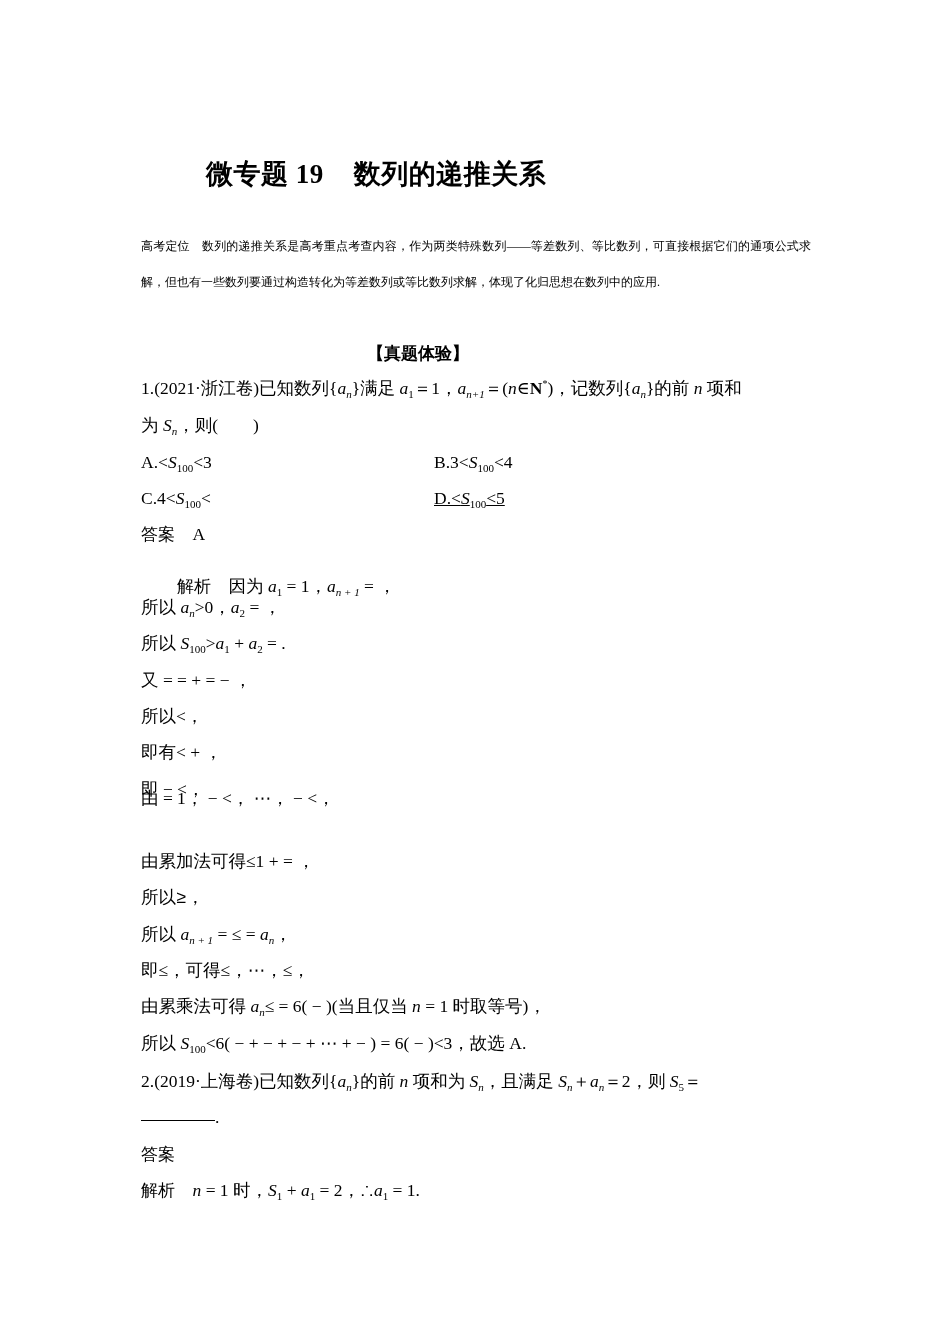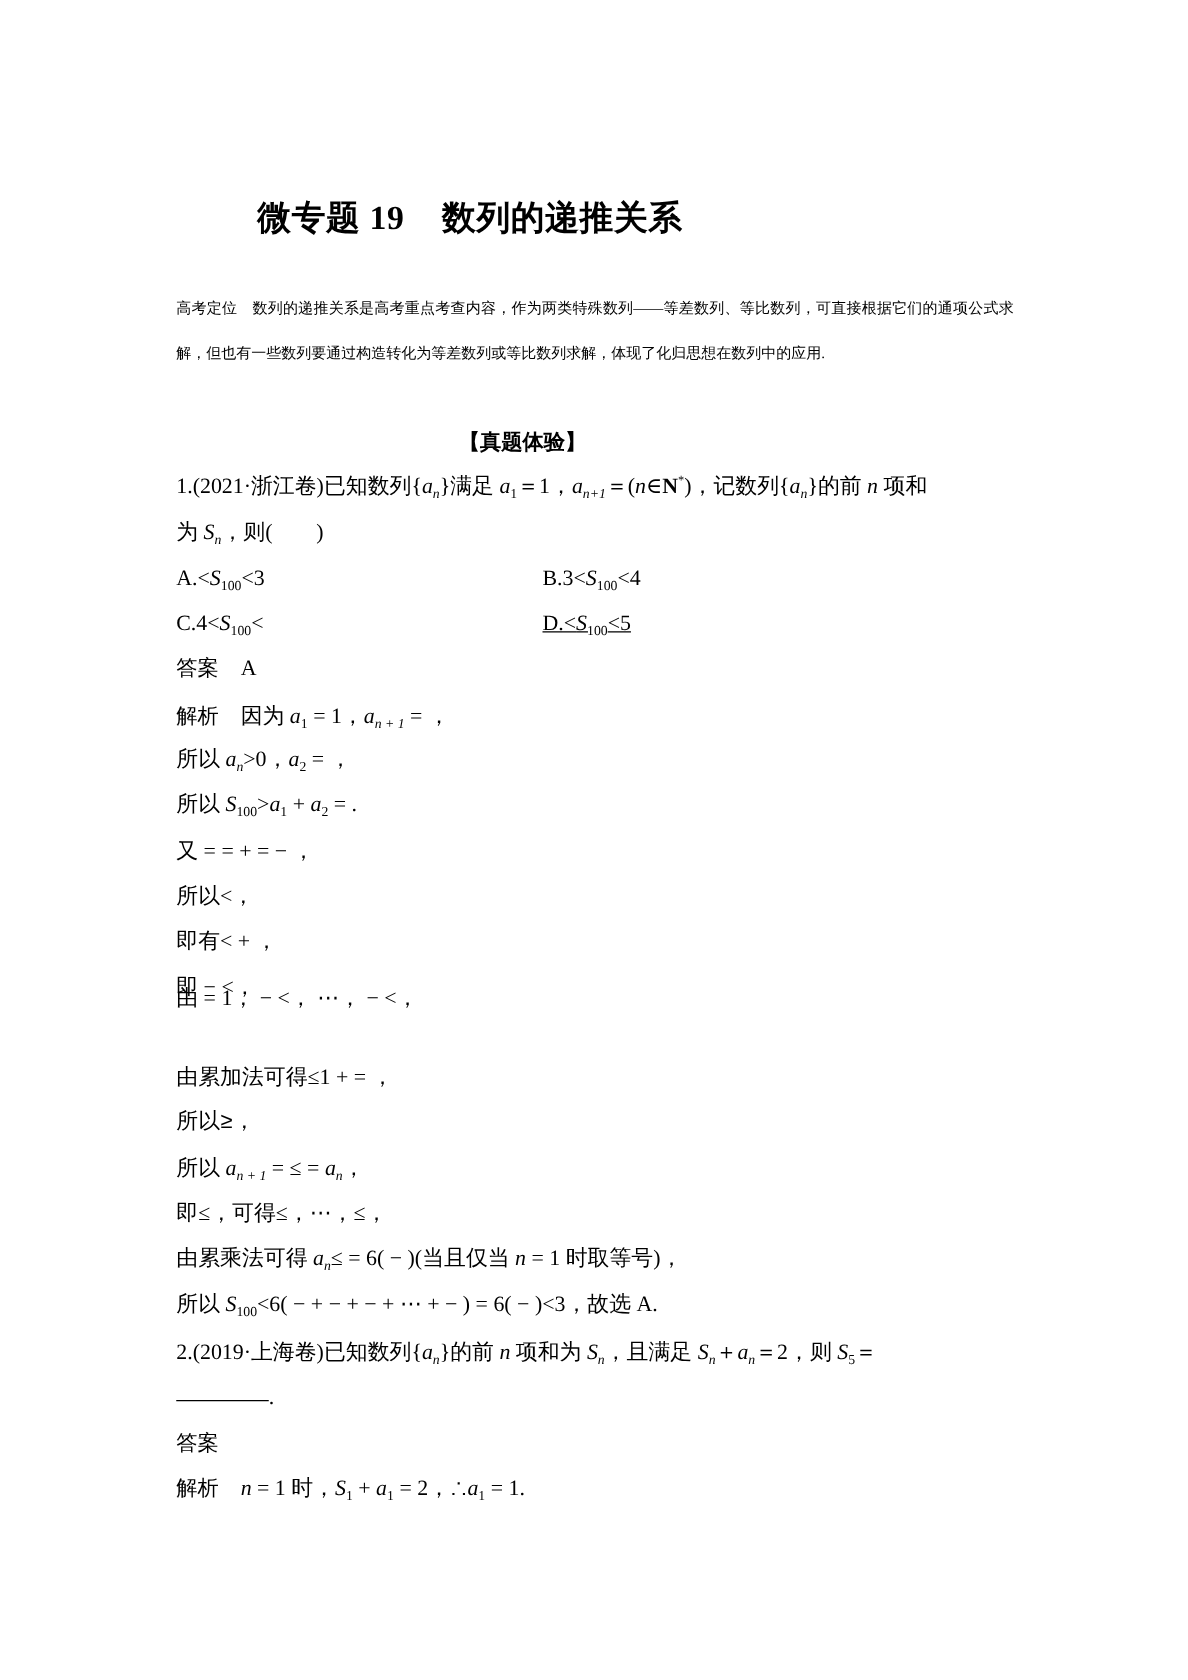--- a/index.html
+++ b/index.html
@@ -54,21 +54,21 @@
 
 <div class="opt" style="left:141px; top:450px;"><span>A.&lt;</span><span class="i">S</span><span class="sub">100</span><span>&lt;3</span></div>
 <div class="opt" style="left:434px; top:450px;"><span>B.3&lt;</span><span class="i">S</span><span class="sub">100</span><span>&lt;4</span></div>
 <div class="opt" style="left:141px; top:486px;"><span>C.4&lt;</span><span class="i">S</span><span class="sub">100</span><span>&lt;</span></div>
 <div class="opt" style="left:434px; top:486px;text-decoration:underline;"><span>D.&lt;</span><span class="i">S</span><span class="sub">100</span><span>&lt;5</span></div>
 
 <div class="line" style="top:522px;">
   <span class="label">答案</span>　<span>A</span>
 </div>
 
-<div class="line" style="top:560px;">
+<div class="line" style="top:574px;margin-left:36px;">
   <span class="label">解析</span>　<span><span>因为 </span><span class="i">a</span><span class="sub">1</span><span> = 1，</span><span class="i">a</span><span class="i sub">n + 1</span><span> = ，</span></span>
 </div>
 
 <div id="p1-lines">
     <div class="line" style="top: 595px;"><span>所以 </span><span class="i">a</span><span class="i sub">n</span><span>&gt;0，</span><span class="i">a</span><span class="sub">2</span><span> = ，</span></div>
     <div class="line" style="top: 631px;"><span>所以 </span><span class="i">S</span><span class="sub">100</span><span>&gt;</span><span class="i">a</span><span class="sub">1</span><span> + </span><span class="i">a</span><span class="sub">2</span><span> = .</span></div>
     <div class="line" style="top: 668px;"><span>又 =  =  +  = − ，</span></div>
     <div class="line" style="top: 704px;"><span>所以&lt;，</span></div>
     <div class="line" style="top: 740px;"><span>即有&lt; + ，</span></div>
     <div class="line" style="top: 777px;"><span>即 − &lt;，</span></div>

